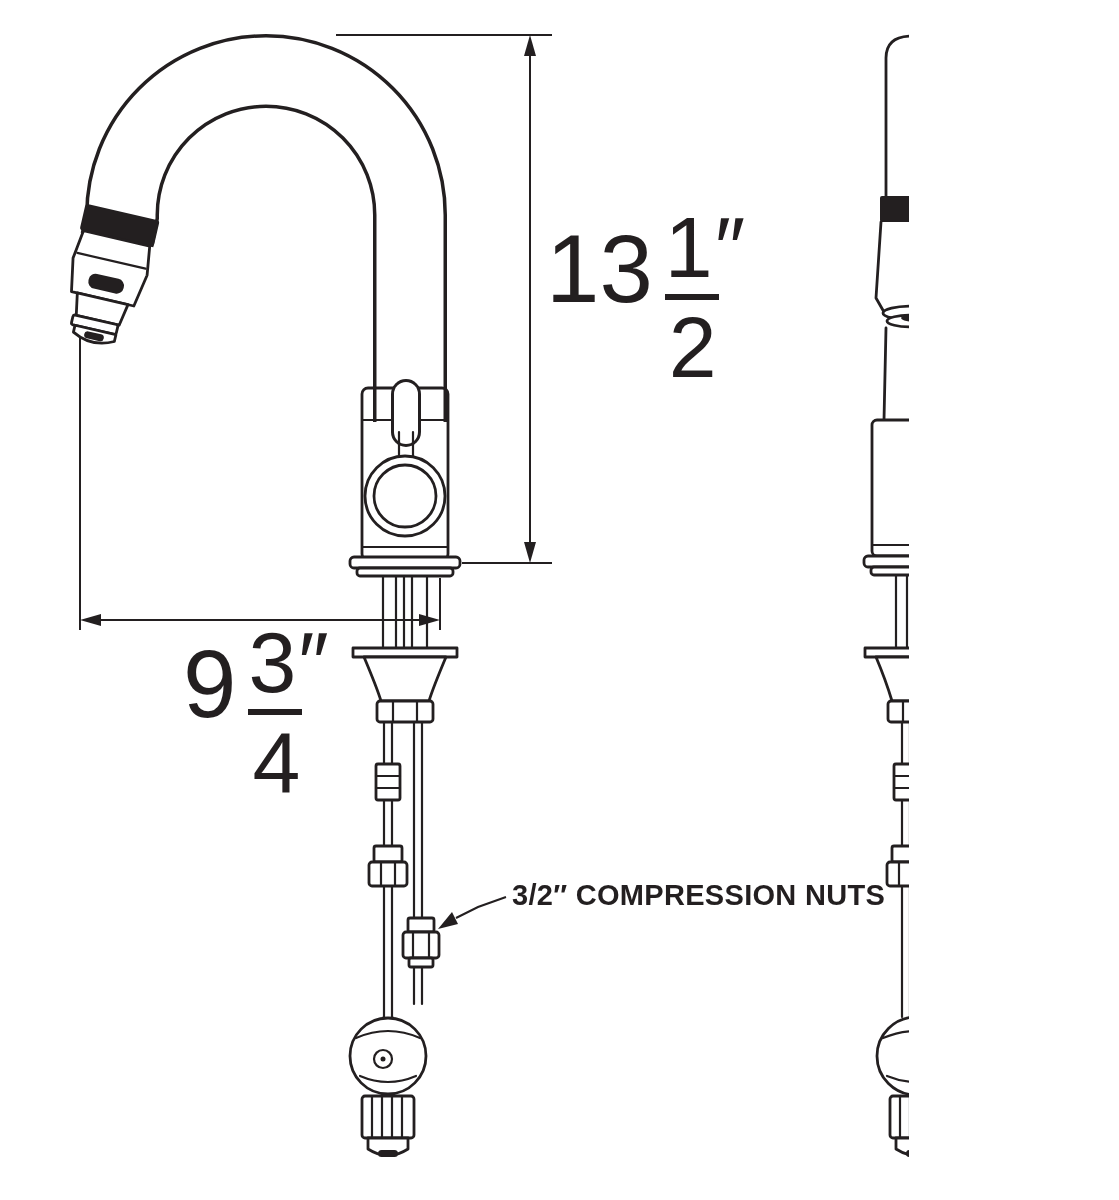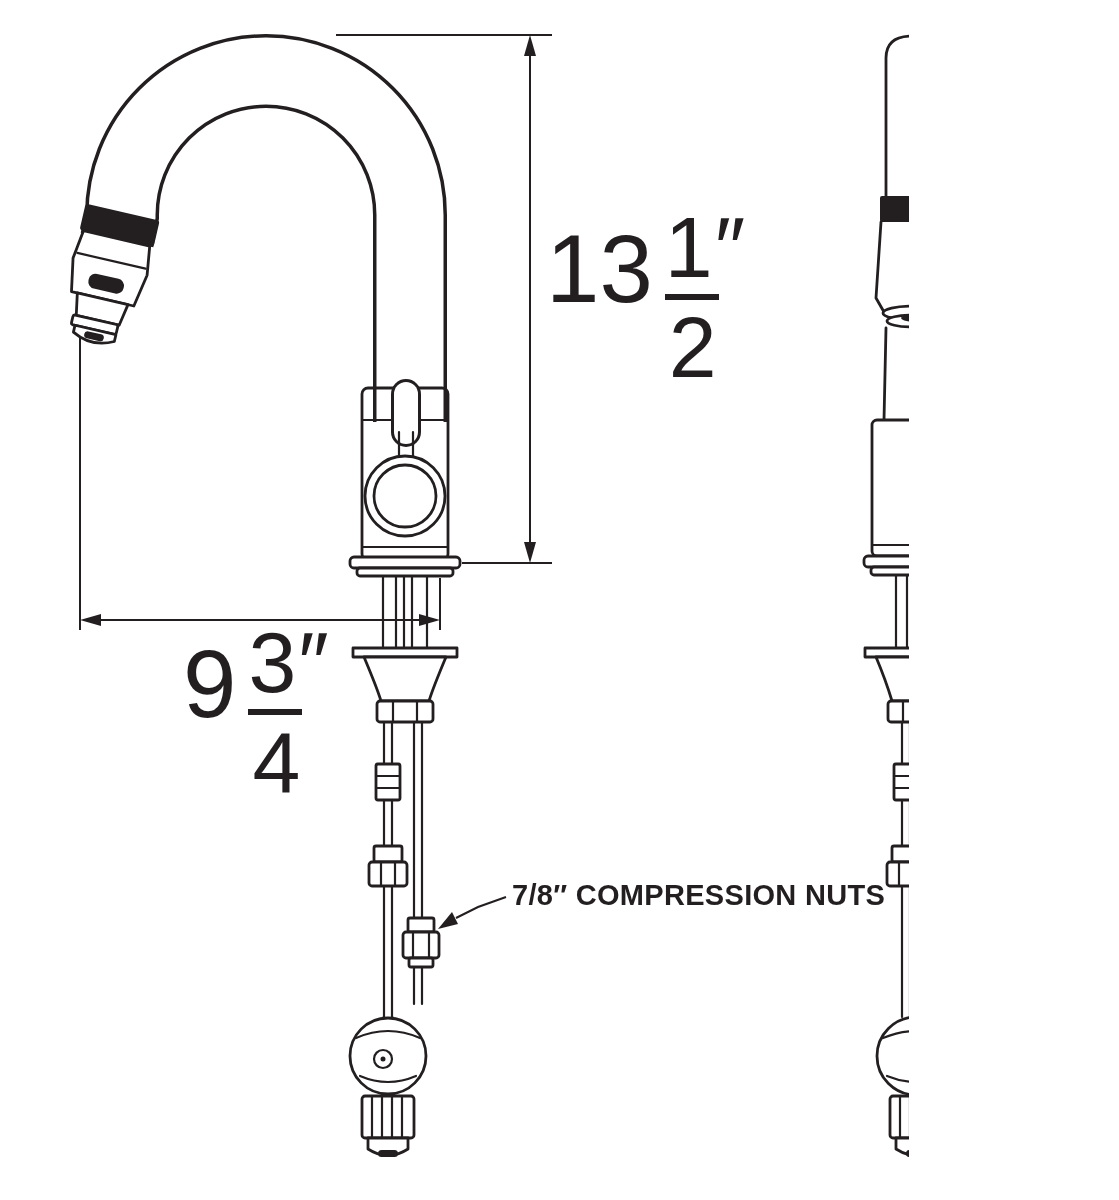--- a/index.html
+++ b/index.html
@@ -214,15 +214,15 @@
     <span class="frac">
       <span class="fnum">
           <span>3</span>
           <span class="unit">″</span>
         </span>
       <span class="fbar"></span>
       <span class="fden">4</span>
     </span>
   </div>
 
-  <div class="callout" style="left:512px;top:879px;">7/8″  COMPRESSION NUTS</div>
+  <div class="callout" style="left:512px;top:879px;">3/2″  COMPRESSION NUTS</div>
 
 </div>
 
 </body></html>

